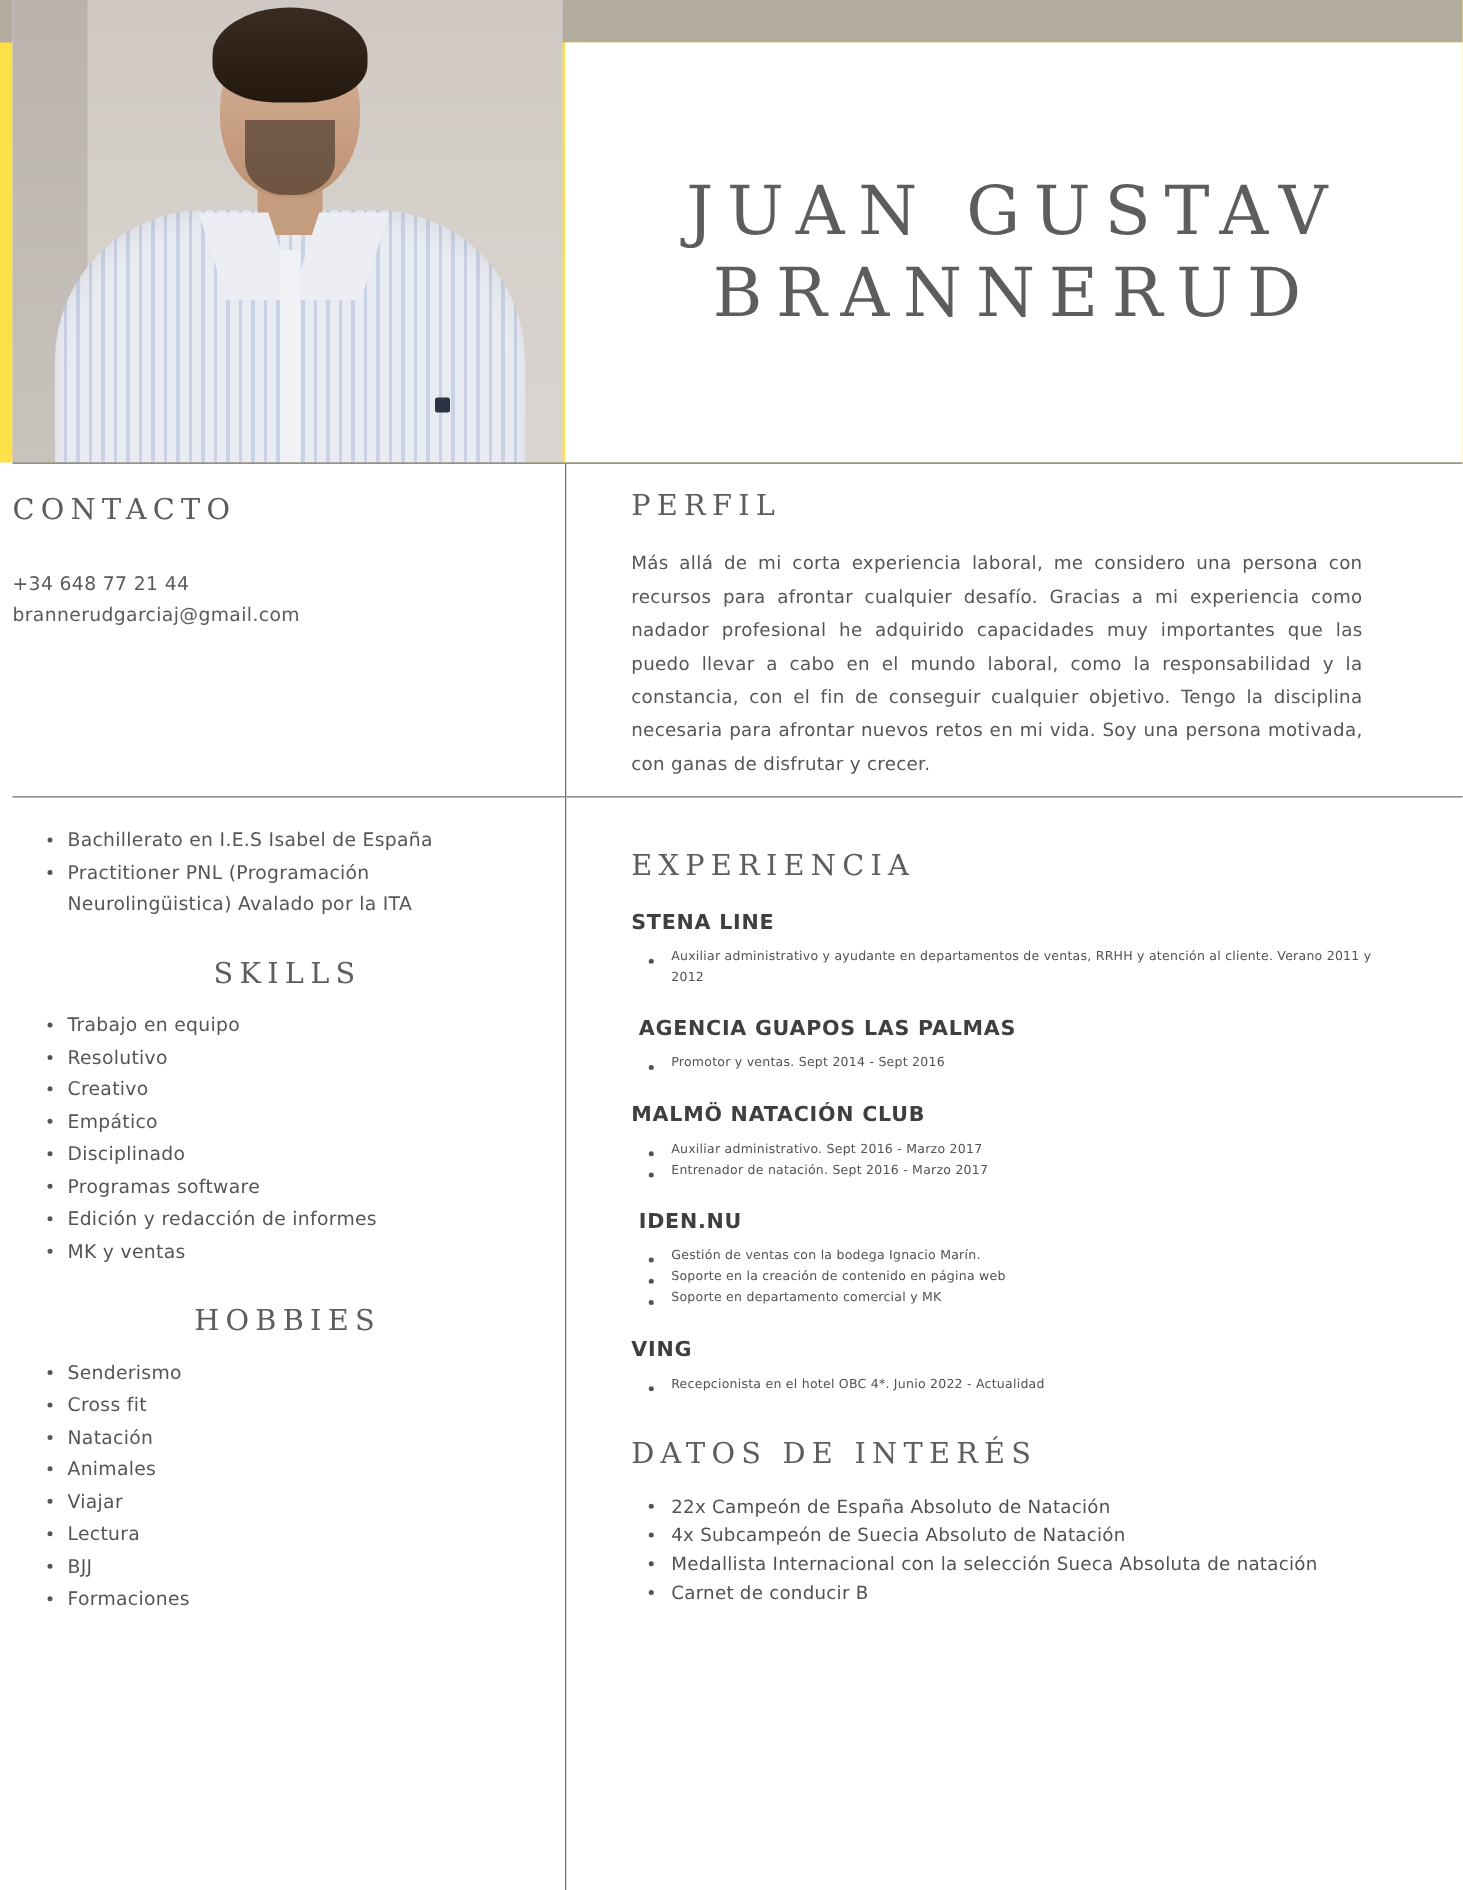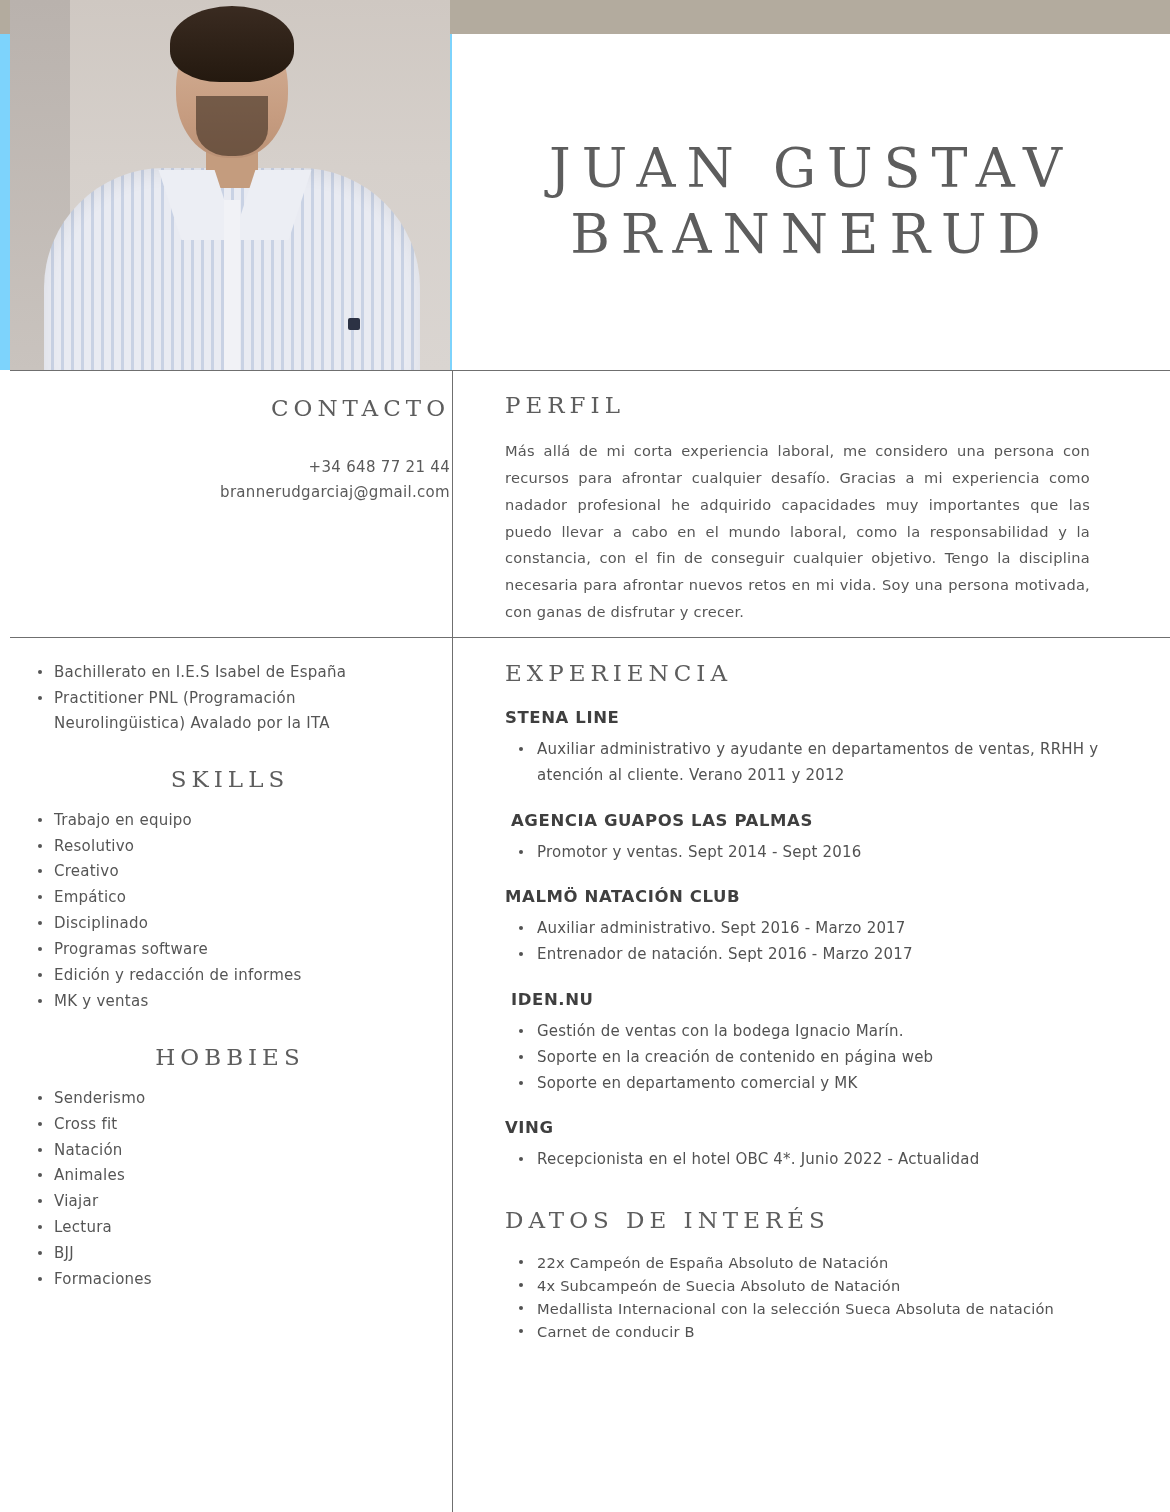--- a/index.html
+++ b/index.html
@@ -20,21 +20,21 @@
     width: 1170px;
     height: 1512px;
     background: #ffffff;
   }
 
   
   .header {
     position: relative;
     height: 370px;
     width: 1170px;
-    background: #7dd3fc;
+    background: #fde047;
   }
   .header-band {
     position: absolute;
     left: 0;
     top: 0;
     width: 1170px;
     height: 34px;
     background: #b3ab9e;
   }
   .photo {
@@ -192,21 +192,21 @@
     color: #5d5d5d;
     font-weight: 400;
   }
 
   
   .contact {
     position: absolute;
     left: 10px;
     top: 395px;
     width: 440px;
-    text-align: right;
+    text-align: left;
   }
   .contact .sec-title { display: block; margin-bottom: 34px; }
   .contact-line {
     font-size: 15px;
     color: #5a5a5a;
     line-height: 1.65;
     letter-spacing: 0.3px;
   }
 
   
@@ -265,40 +265,40 @@
   .left-list-skills { padding-left: 104px; }
   .left-list-hobbies { padding-left: 116px; }
   .left-list-edu li { line-height: 1.62; }
   .left-list-skills li { line-height: 1.63; }
   .left-list-hobbies li { line-height: 1.45; font-size: 14.6px; }
 
   
   .right-col {
     position: absolute;
     left: 505px;
-    top: 660px;
+    top: 680px;
     width: 600px;
   }
   .right-col .sec-title { display: block; margin-bottom: 22px; }
   .job-title {
     font-size: 16.5px;
     font-weight: 700;
     color: #3f3f3f;
     letter-spacing: 0.6px;
     margin: 0 0 10px 0;
   }
   .job-title.indent { padding-left: 6px; }
   ul.job-list {
     margin: 0 0 22px 0;
     padding-left: 14px;
     list-style: none;
   }
   ul.job-list li {
     position: relative;
-    font-size: 15px;
+    font-size: 10px;
     line-height: 1.72;
     color: #525252;
     padding-left: 18px;
     letter-spacing: 0.2px;
   }
   ul.job-list li::before {
     content: "";
     position: absolute;
     left: 0;
     top: 10px;

